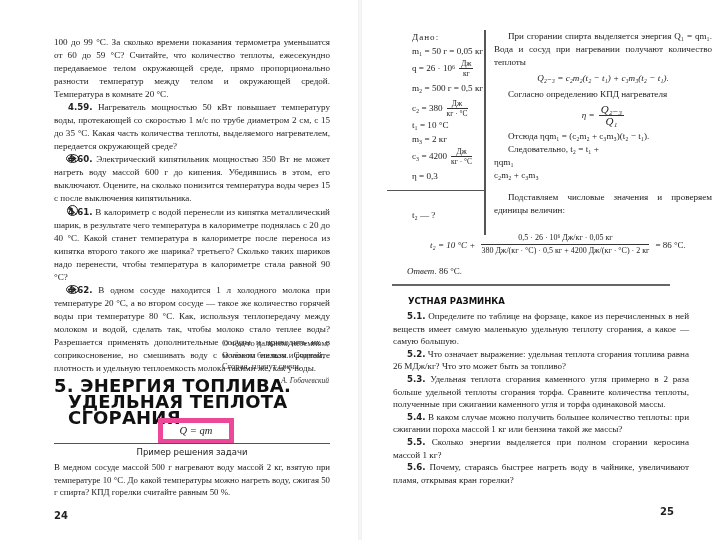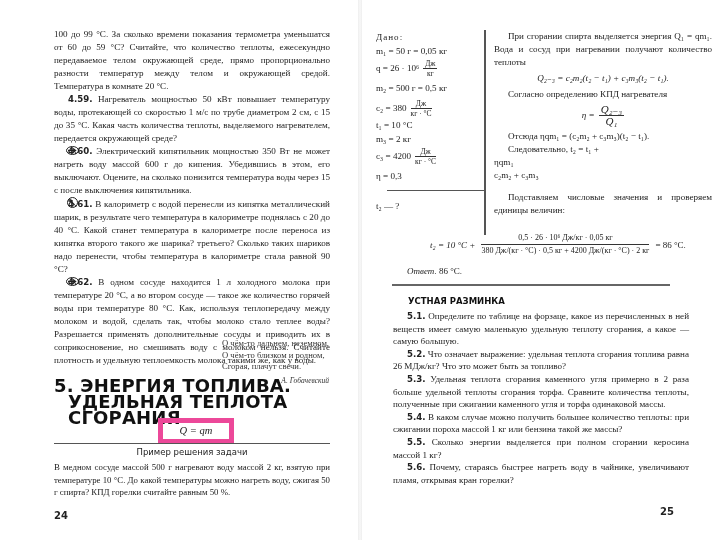--- a/index.html
+++ b/index.html
@@ -2,32 +2,32 @@
 <html><head>
 <meta charset="utf-8">
 <style>
   html,body{margin:0;padding:0;background:#fff;}
   body{width:720px;height:540px;position:relative;overflow:hidden;font-family:"Liberation Serif","DejaVu Serif",serif;color:#222;}
   .page{position:absolute;top:0;height:540px;background:#fff;}
   .left{left:0;width:360px;}
   .gutter{position:absolute;left:358px;top:0;width:4px;height:540px;background:linear-gradient(to right,#eee,#f8f8f8,#eee);}
   .txt{position:absolute;font-size:9.1px;line-height:13px;text-align:justify;}
   .p{margin:0;text-indent:14px;}
-  .p.noind{text-indent:0;}
+  .p.noind{text-indent:0;margin-top:8px;}
   b.num{font-family:"DejaVu Sans",sans-serif;font-size:8.6px;}
   .marker{display:inline-block;width:13px;height:9px;vertical-align:-1px;margin-left:-16px;margin-right:3px;}
   .poem{position:absolute;left:222px;top:338px;font-size:8.6px;line-height:11.5px;color:#333;}
   .poem .author{text-align:right;font-style:italic;font-size:7.5px;margin-top:2px;}
   .chapter{position:absolute;left:54px;top:378px;font-family:"DejaVu Sans",sans-serif;font-weight:bold;font-size:18px;line-height:16px;color:#111;letter-spacing:0.2px;}
   .chapter .sub{padding-left:14px;}
   .formula-box{position:absolute;left:158px;top:418px;width:66px;height:16px;border:5px solid #ec4899;font-style:italic;font-size:10.5px;line-height:16px;text-align:center;}
   .hr{position:absolute;height:1px;background:#555;}
   .example-title{position:absolute;left:54px;top:447px;width:276px;text-align:center;font-family:"DejaVu Sans",sans-serif;font-size:8.5px;}
   .pagenum{position:absolute;font-family:"DejaVu Sans",sans-serif;font-weight:bold;font-size:10px;}
-  .given{position:absolute;left:376px;top:30px;width:115px;font-size:9.1px;}
+  .given{position:absolute;left:412px;top:30px;width:115px;font-size:9.1px;}
   .given .row{height:20px;line-height:20px;white-space:nowrap;}
   .given .row.short{height:14px;line-height:14px;}
   .frac{display:inline-block;vertical-align:middle;text-align:center;font-size:7.5px;line-height:9px;margin-left:4px;}
   .frac .top{border-bottom:0.8px solid #333;padding:0 2px;}
   .vline{position:absolute;left:484px;top:30px;width:2px;height:205px;background:#555;}
   .given-sep{position:absolute;left:387px;top:190px;width:97px;height:1px;background:#555;}
   .solution{position:absolute;left:494px;top:30px;width:218px;font-size:9.1px;line-height:13px;text-align:justify;}
   .solution .head{letter-spacing:1px;}
   .math{text-align:center;font-style:italic;margin:3px 0;}
   .big-eq{position:absolute;left:410px;top:232px;width:290px;font-size:9px;display:flex;align-items:center;margin-left:20px;}
@@ -84,21 +84,21 @@
 <div class="given">
   <div class="row short" style="letter-spacing:1px;">Дано:</div>
   <div class="row short"><span>m₁ = 50 г = 0,05 кг</span></div>
   <div class="row"><span>q = 26 · 10⁶</span><span class="frac"><div class="top">Дж</div><div>кг</div></span></div>
   <div class="row"><span>m₂ = 500 г = 0,5 кг</span></div>
   <div class="row"><span>c₂ = 380</span><span class="frac"><div class="top">Дж</div><div>кг · °С</div></span></div>
   <div class="row short"><span>t₁ = 10 °С</span></div>
   <div class="row short"><span>m₃ = 2 кг</span></div>
   <div class="row"><span>c₃ = 4200</span><span class="frac"><div class="top">Дж</div><div>кг · °С</div></span></div>
   <div class="row"><span>η = 0,3</span></div>
-  <div class="row" style="margin-top:10px;">t₂ — ?</div>
+  <div class="row" style="margin-top:19px;">t₂ — ?</div>
 </div>
 <div class="given-sep"></div>
 <div class="vline"></div>
 
 <div class="solution">
   <p class="p">При сгорании спирта выделяется энергия Q₁ = qm₁. Вода и сосуд при нагревании получают количество теплоты</p>
   <div class="math">Q₂₋₃ = c₂m₂(t₂ − t₁) + c₃m₃(t₂ − t₁).</div>
   <p class="p">Согласно определению КПД нагревателя</p>
   <div class="math"><span>η =</span><span class="frac" style="font-size:11px;line-height:11px;"><div class="top">Q₂₋₃</div><div>Q₁</div></span></div>
   <p class="p">Отсюда ηqm₁ = (c₂m₂ + c₃m₃)(t₂ − t₁).</p>

